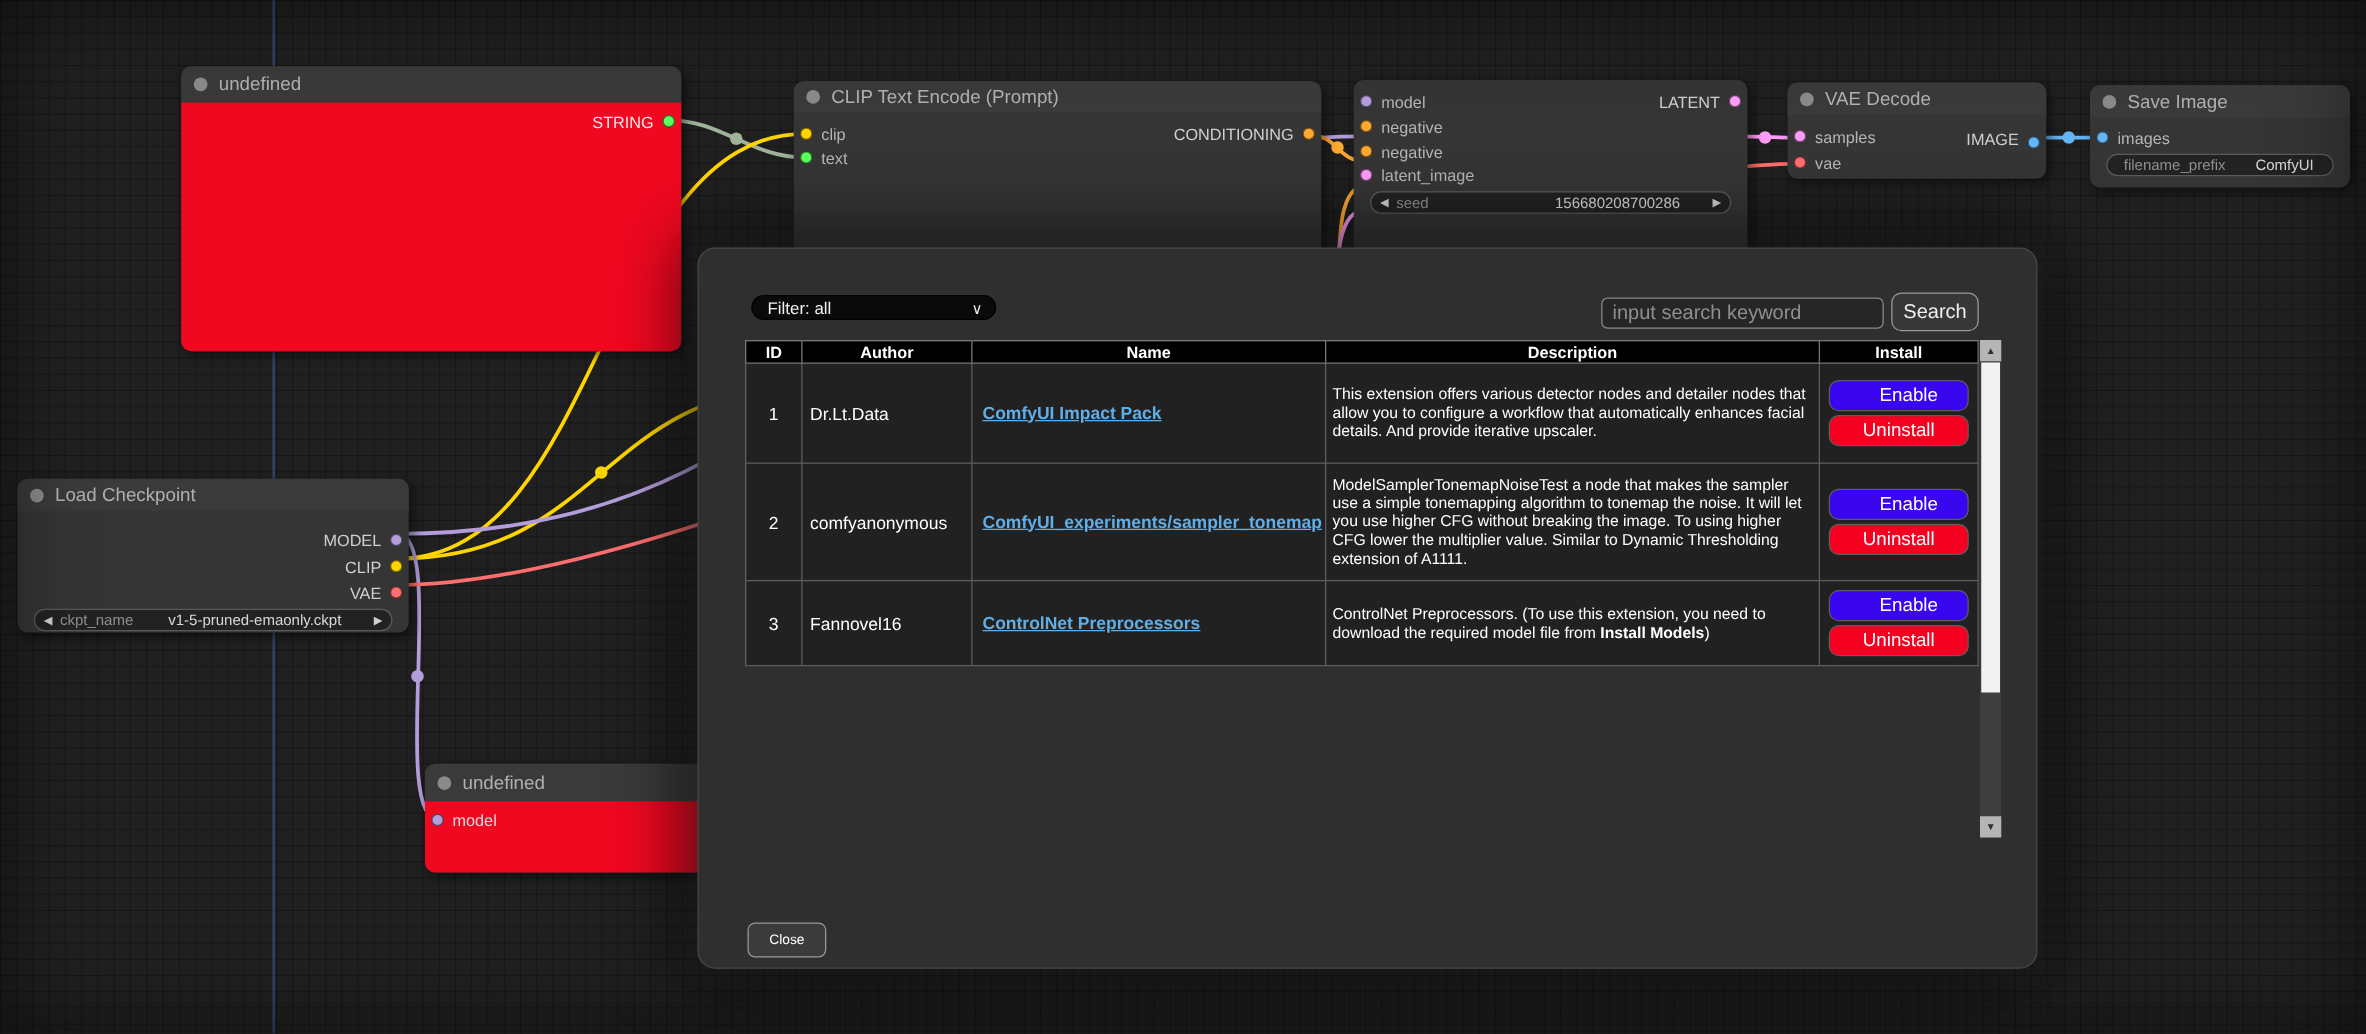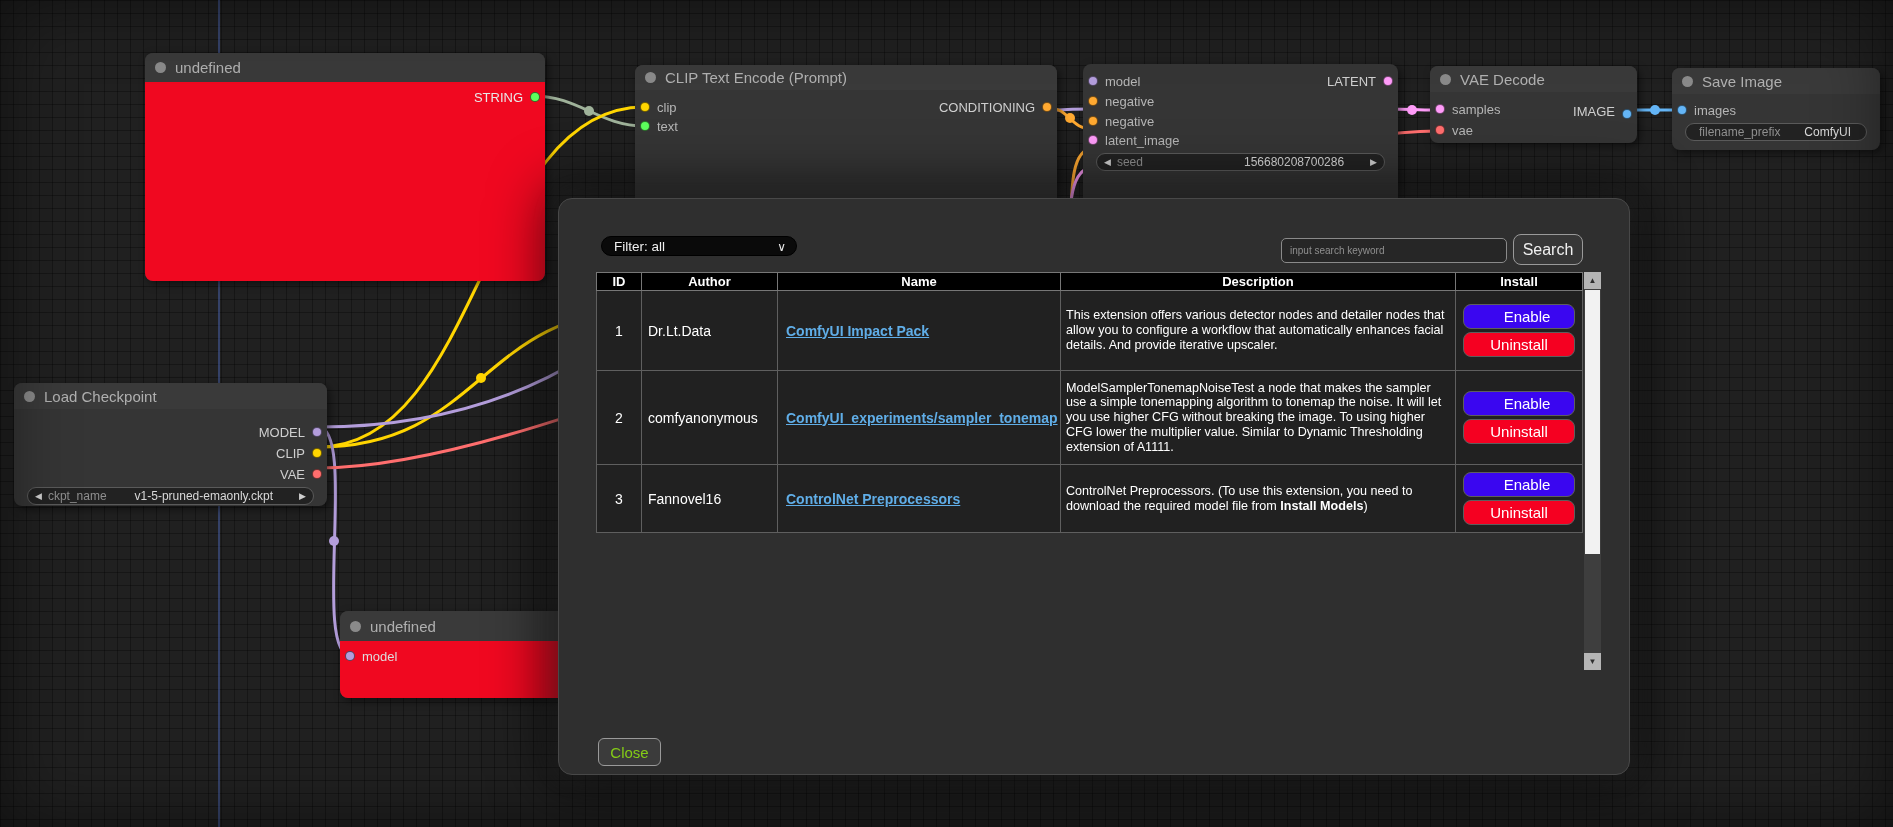--- a/index.html
+++ b/index.html
@@ -44,27 +44,27 @@
   
   .modal{position:absolute;left:558px;top:198px;width:1072px;height:577px;z-index:50;
         background:#2f2f2f;border:1px solid #484848;border-radius:14px;box-sizing:border-box;
         box-shadow:0 0 55px 12px rgba(0,0,0,.65), 0 0 28px rgba(190,190,190,.14);}
   .filter-wrap{position:absolute;left:42px;top:37px;width:196px;height:20px;}
   select.filter{width:100%;height:100%;background:#0a0a0a;color:#f0f0f0;border:1px solid #000;
         border-radius:13px;font-size:13.5px;padding:0 12px;appearance:none;-webkit-appearance:none;
         font-family:inherit;}
   .filter-chevron{position:absolute;right:11px;top:4px;color:#e8e8e8;font-size:12px;pointer-events:none;}
   .search-input{position:absolute;left:722px;top:39px;width:226px;height:25px;background:#262626;
-        border:1px solid #8a8a8a;border-radius:5px;color:#5eead4;font-size:10px;padding:0 8px;
+        border:1px solid #8a8a8a;border-radius:5px;color:#5eead4;font-size:16px;padding:0 8px;
         box-sizing:border-box;font-family:inherit;}
   .search-input::placeholder{color:#8f8f8f;}
   .search-btn{position:absolute;left:954px;top:35px;width:70px;height:31px;background:#373737;
         border:1px solid #9a9a9a;border-radius:8px;color:#f0f0f0;font-size:16px;font-family:inherit;cursor:pointer;}
   .close-btn{position:absolute;left:39px;top:539px;width:63px;height:28px;background:#3b3b3b;
-        border:1px solid #9a9a9a;border-radius:6px;color:#84cc16;font-size:15px;font-family:inherit;cursor:pointer;}
+        border:1px solid #9a9a9a;border-radius:6px;color:#ffffff;font-size:11px;font-family:inherit;cursor:pointer;}
 
   .table-zone{position:absolute;left:37px;top:73px;width:1005px;height:398px;}
   table.ext{border-collapse:collapse;table-layout:fixed;width:986px;}
   table.ext th{background:#000;color:#fff;font-size:13px;font-weight:bold;border:1px solid #777;
         height:17px;padding:0 2px;}
   table.ext td{background:#212121;border:1px solid #5f5f5f;color:#fff;vertical-align:middle;}
   td.c-id{text-align:center;font-size:14px;}
   td.c-author{font-size:14px;padding:2px 6px;}
   td.c-name{padding:2px 8px;margin-top:44px;}
   td.c-name a{color:#60aee8;font-weight:bold;font-size:14px;text-decoration:underline;}

